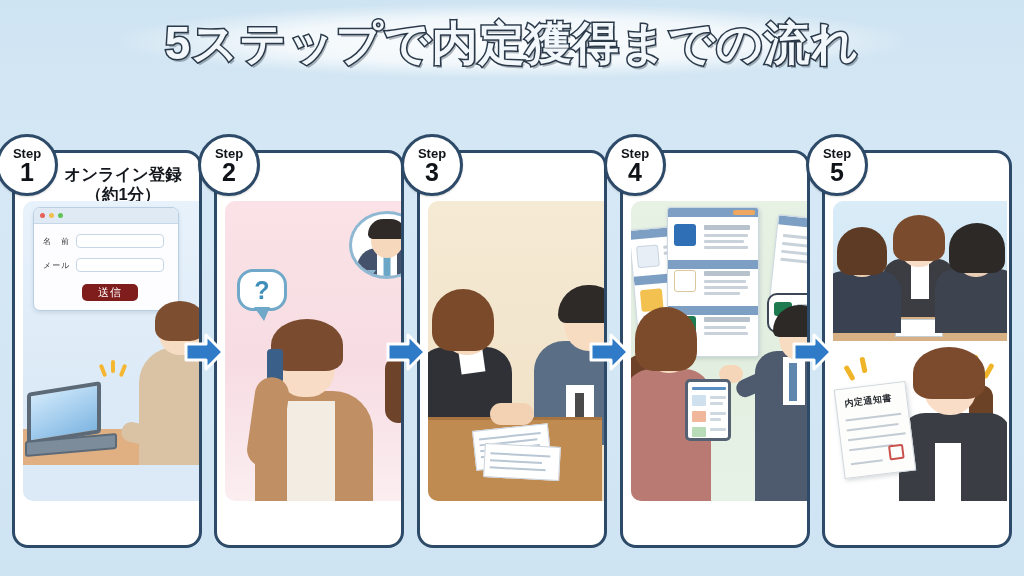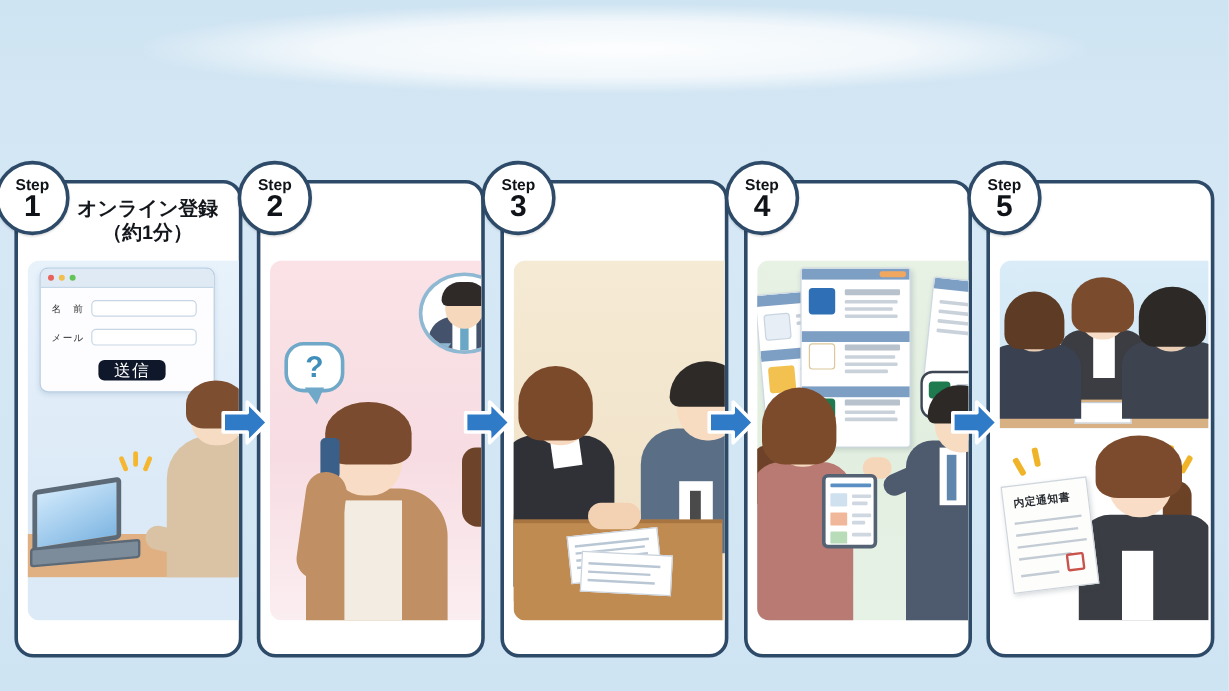--- a/index.html
+++ b/index.html
@@ -57,21 +57,21 @@
   .card-head {
     position: absolute; left: 0; top: 0; width: 190px; height: 62px;
     display: flex; align-items: center; justify-content: center;
     padding-left: 30px; padding-right: 4px;
   }
   .card-head-text {
     font-size: 16.5px; font-weight: 700; color: #13171c;
     line-height: 20px; text-align: center; white-space: pre-line;
   }
   .art {
-    position: absolute; left: 8px; top: 64px; width: 204px; height: 300px;
+    position: absolute; left: 8px; top: 48px; width: 204px; height: 300px;
     border-radius: 10px; overflow: hidden;
   }
   .badge {
     position: absolute; left: -16px; top: -16px; z-index: 6;
     width: 62px; height: 62px; border-radius: 50%;
     background: #ffffff; border: 3px solid #2d4a68;
     display: flex; flex-direction: column; align-items: center; justify-content: center;
     box-shadow: 0 1px 2px rgba(0,0,0,0.15);
   }
   .badge .b-step { font-size: 13px; font-weight: 700; color: #101418; line-height: 13px; }
@@ -87,21 +87,21 @@
     background:#fdfdff; border:1.5px solid #b9cfe3; border-radius:7px; overflow:hidden;
     box-shadow:0 2px 4px rgba(90,120,150,0.18);
   }
   .browser-bar { height:16px; background:#dfeaf4; border-bottom:1px solid #c6d8e8; display:flex; align-items:center; padding-left:6px; gap:4px; }
   .dot { width:5px; height:5px; border-radius:50%; }
   .form-row { display:flex; align-items:center; margin:10px 0 0 9px; }
   .form-lab { font-size:8px; color:#333; width:33px; letter-spacing:1px; }
   .form-in { width:88px; height:14px; border:1px solid #c7d6e4; border-radius:4px; background:#fff; }
   .submit-btn {
     position:absolute; left:48px; top:76px; width:56px; height:17px;
-    background:#0f172a; border-radius:5px; color:#fff; font-size:14px;
+    background:#7f1d1d; border-radius:5px; color:#fff; font-size:11px;
     display:flex; align-items:center; justify-content:center; letter-spacing:1px;
   }
   .desk1 { position:absolute; left:0; bottom:36px; width:174px; height:36px; background:#e0b083; }
   .laptop-screen {
     position:absolute; left:4px; bottom:62px; width:74px; height:52px;
     background:linear-gradient(160deg,#cfe8fb,#7fb6e2); border:4px solid #5c6a78;
     border-radius:4px; transform: skewY(-9deg);
   }
   .laptop-base {
     position:absolute; left:2px; bottom:48px; width:92px; height:16px;
@@ -224,20 +224,21 @@
   .offer-title { position:absolute; left:8px; top:8px; font-size:9px; font-weight:700; color:#2a2d33; letter-spacing:0.5px; }
   .offer-line { position:absolute; left:7px; height:2px; background:#c3cbd4; }
   .offer-stamp{ position:absolute; right:9px; bottom:12px; width:15px; height:15px; border:2px solid #c9524c; border-radius:2px; }
   .sp5 { position:absolute; width:5px; height:16px; background:#f0b429; border-radius:2px; }
 </style>
 </head>
 <body>
 
 <div id="header">
   <div id="title-glow"></div>
+  <div id="main-title">5ステップで内定獲得までの流れ</div>
 </div>
 
 <div id="steps">
 
   <div class="step" style="left:12px;">
     <div class="card">
       <div class="card-head">
         <div class="card-head-text">オンライン登録
 （約1分）</div>
       </div>

